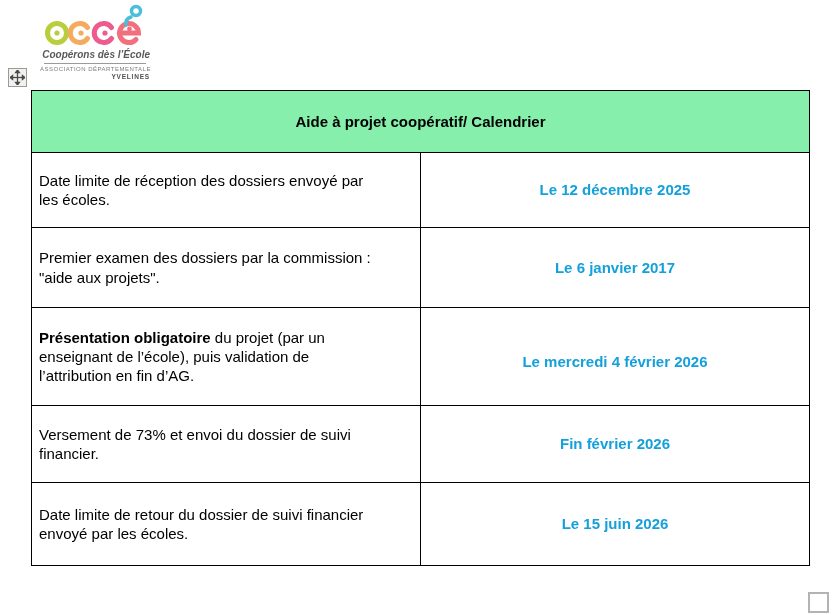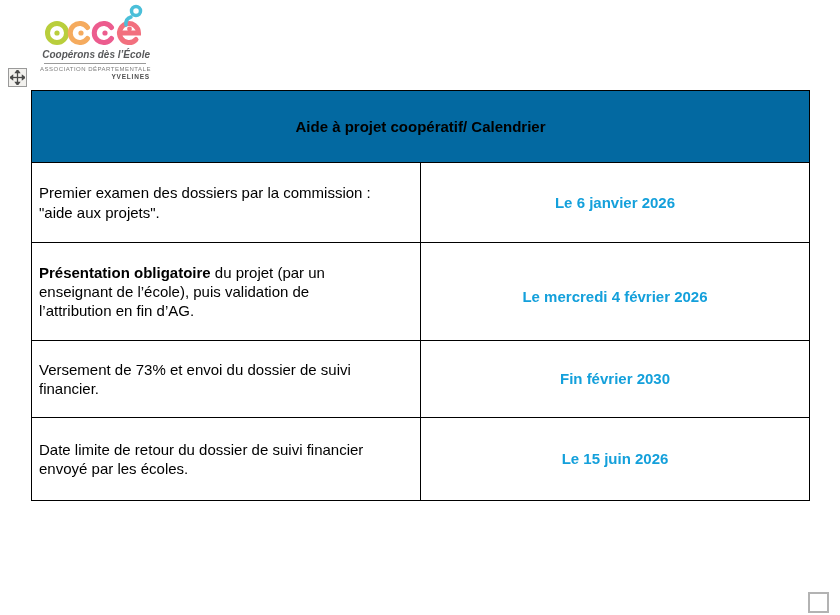--- a/index.html
+++ b/index.html
@@ -80,22 +80,22 @@
   table.calendar td {
     border: 1.5px solid #000;
     font-size: 15px;
     line-height: 1.27;
     vertical-align: middle;
   }
   td.col-desc { width: 394px; padding: 4px 10px 4px 7px; }
   td.col-date { width: 385px; text-align: center; }
 
   tr.hdr td {
-    height: 72px;
-    background: #0369a1;
+    height: 62px;
+    background: #86efac;
     text-align: center;
     font-weight: bold;
     font-size: 15px;
   }
   tr.r0 td { height: 75px; }
   tr.r1 td { height: 80px; }
   tr.r2 td { height: 98px; }
   tr.r3 td { height: 77px; }
   tr.r4 td { height: 83px; }
   tr.r5 td { height: 28px; }
@@ -150,49 +150,58 @@
     </g>
   </svg>
 </div>
 
 <table class="calendar">
   <tbody>
       <tr class="hdr">
     <td colspan="2">Aide à projet coopératif/ Calendrier</td>
   </tr>
 
+  <tr class="r0">
+    <td class="col-desc">
+      <div class="desc-text">Date limite de réception des dossiers envoyé par
+les écoles.</div>
+    </td>
+    <td class="col-date">
+      <span class="date-text">Le 12 décembre 2025</span>
+    </td>
+  </tr>
 
   <tr class="r1">
     <td class="col-desc">
       <div class="desc-text">Premier examen des dossiers par la commission :
 "aide aux projets".</div>
     </td>
     <td class="col-date">
-      <span class="date-text">Le 6 janvier 2026</span>
+      <span class="date-text">Le 6 janvier 2017</span>
     </td>
   </tr>
 
   <tr class="r2">
     <td class="col-desc">
       <div class="desc-text"><span class="bold">Présentation obligatoire</span><span> du projet (par un
 enseignant de l’école), puis validation de
 l’attribution en fin d’AG.</span></div>
     </td>
     <td class="col-date date-top">
       <span class="date-text">Le mercredi 4 février 2026</span>
     </td>
   </tr>
 
   <tr class="r3">
     <td class="col-desc">
       <div class="desc-text">Versement de 73% et envoi du dossier de suivi
 financier.</div>
     </td>
     <td class="col-date">
-      <span class="date-text">Fin février 2030</span>
+      <span class="date-text">Fin février 2026</span>
     </td>
   </tr>
 
   <tr class="r4">
     <td class="col-desc">
       <div class="desc-text">Date limite de retour du dossier de suivi financier
 envoyé par les écoles.</div>
     </td>
     <td class="col-date">
       <span class="date-text">Le 15 juin 2026</span>

